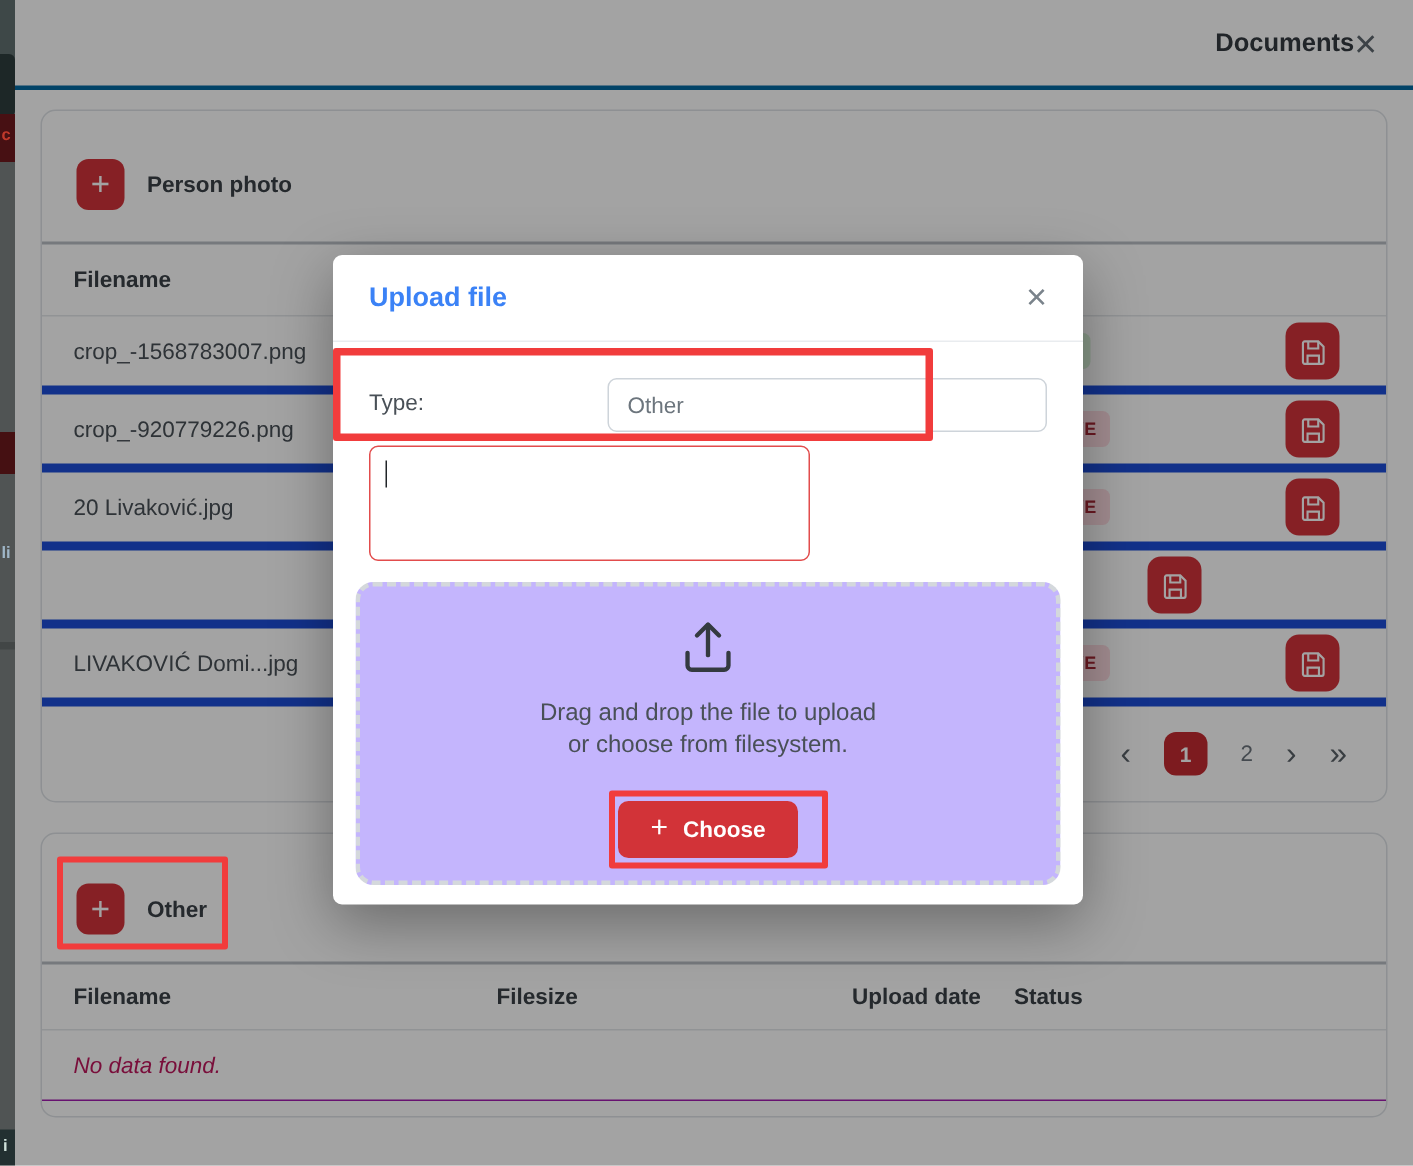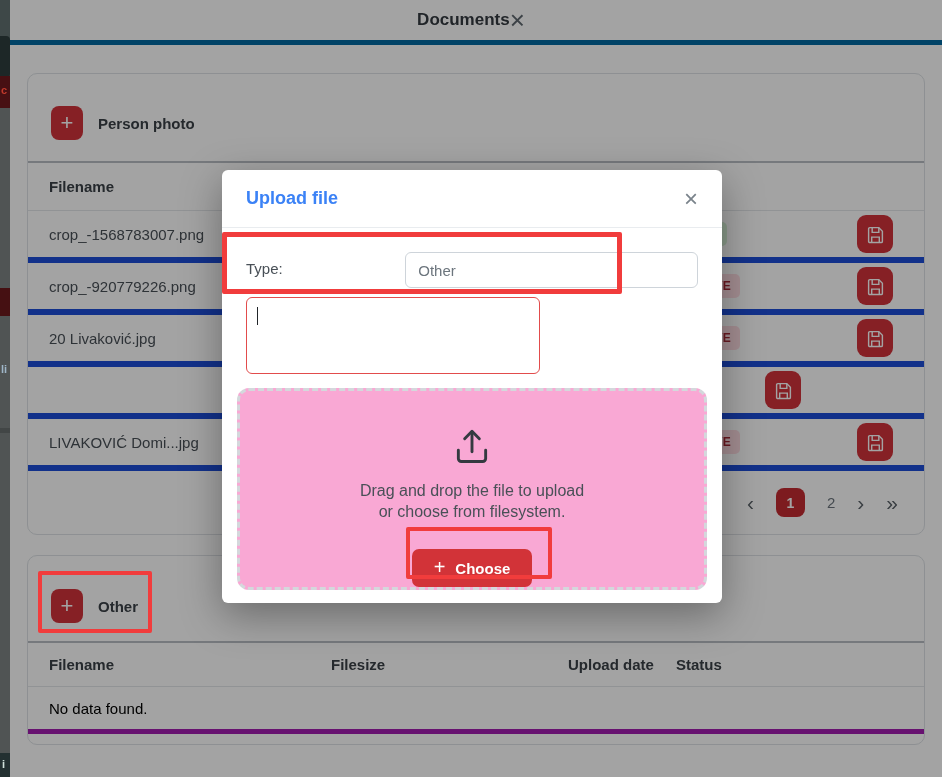--- a/index.html
+++ b/index.html
@@ -10,38 +10,38 @@
     -webkit-font-smoothing:antialiased;
   }
 
   
   .left-strip { position:absolute; left:0; top:0; width:10px; height:777px; background:#505454; z-index:55; }
   .strip-seg { position:absolute; left:0; width:10px; }
   .strip-text { position:absolute; font-size:11px; font-weight:bold; }
 
   
   .doc-modal { position:absolute; left:10px; top:0; width:932px; height:777px; background:#ffffff; z-index:1; }
-  .doc-header { height:45px; border-bottom:5px solid #0369a1; display:flex; align-items:center; justify-content:center; padding:0 24px 0 14px; }
+  .doc-header { height:60px; border-bottom:3px solid #0369a1; display:flex; align-items:center; justify-content:flex-end; padding:0 24px 0 14px; }
   .doc-title { font-size:17px; font-weight:bold; color:#343a40; }
   .doc-close { font-size:26px; line-height:1; color:#5f686f; font-weight:400; background:none; border:none; cursor:pointer; }
 
   .card { position:absolute; left:17px; width:898px; background:#fff; border:1px solid #dee2e6; border-radius:10px; }
   .card1 { top:73px; height:462px; }
   .card2 { top:555px; height:190px; }
 
   .section-head { display:flex; align-items:center; padding:32px 0 0 23px; }
   .plus-btn { width:32px; height:34px; border-radius:8px; background:#d2333a; border:none; color:#fff; font-size:22px; font-weight:400; line-height:1; display:flex; align-items:center; justify-content:center; cursor:pointer; }
   .section-label { margin-left:15px; font-size:15px; font-weight:bold; color:#3a4147; }
 
   .tbl { margin-top:21px; }
   .t-head { display:grid; align-items:center; height:50px; border-top:2px solid #b9bec4; border-bottom:1px solid #e3e6e9; font-size:15px; font-weight:bold; color:#3a4147; padding:0 21px; }
   .t-row { display:grid; align-items:center; height:52px; border-bottom:6px solid #1d4ed8; font-size:15px; color:#495057; padding:0 21px; }
   .cols5 { grid-template-columns:282px 237px 95px 148px 1fr; }
   .cols4 { grid-template-columns:282px 237px 108px 1fr; }
-  .empty-row { display:flex; align-items:center; height:47px; border-bottom:5px solid #a21caf; font-size:15px; color:#000000; padding:0 21px; }
+  .empty-row { display:flex; align-items:center; height:47px; border-bottom:1px solid #a21caf; font-size:15px; color:#be185d; padding:0 21px;font-style:italic; }
 
   .badge { display:inline-block; font-size:12px; font-weight:bold; letter-spacing:.4px; padding:5px 9px; border-radius:5px; }
   .badge.active   { background:#d8f2d8; color:#2e7d32; }
   .badge.inactive { background:#ffdde3; color:#a82836; }
 
   .actions-cell { display:flex; justify-content:flex-end; padding-right:10px; }
   .save-btn { width:36px; height:38px; border-radius:9px; background:#d2333a; border:none; display:flex; align-items:center; justify-content:center; cursor:pointer; }
 
   .pagination { display:flex; align-items:center; justify-content:flex-end; gap:22px; padding:17px 26px 0 0; }
   .pg-nav { font-size:21px; color:#5a6268; cursor:pointer; line-height:1; background:none; border:none; }
@@ -57,21 +57,21 @@
   .dlg-title { font-size:18px; font-weight:bold; color:#3b82f6; }
   .dlg-close { font-size:24px; color:#7a838b; font-weight:300; line-height:1; background:none; border:none; cursor:pointer; }
   .dlg-body { padding:0 24px; }
   .form-row { display:flex; margin-top:24px; }
   .form-row.second { margin-top:9px; }
   .form-label { width:160px; font-size:15px; color:#495057; padding-top:8px; }
   .type-input { width:294px; height:36px; border:1px solid #ced4da; border-radius:6px; font-size:15px; color:#6c757d; padding:0 12px; font-family:"Liberation Sans", sans-serif; outline:none; }
   .desc-box { width:294px; height:77px; border:1px solid #e24c4c; border-radius:6px; padding:9px 10px; position:relative; cursor:text; }
   .caret { display:inline-block; width:1px; height:18px; background:#212529; }
 
-  .dropzone { margin:14px -9px 0 -9px; height:202px; border:3px dashed #d4d8dc; border-radius:12px; background:#f9a8d4; display:flex; flex-direction:column; align-items:center; padding-top:19px;justify-content:flex-end; }
+  .dropzone { margin:14px -9px 0 -9px; height:202px; border:3px dashed #d4d8dc; border-radius:12px; background:#c4b5fd; display:flex; flex-direction:column; align-items:center; padding-top:19px; }
   .dz-text { margin-top:13px; font-size:16px; color:#495057; text-align:center; line-height:21px; }
   .choose-btn { margin-top:27px; height:38px; padding:0 22px; background:#d23338; border:none; border-radius:7px; color:#fff; font-size:15px; font-weight:bold; display:flex; align-items:center; gap:10px; cursor:pointer; font-family:"Liberation Sans", sans-serif; }
   .choose-plus { font-size:20px; font-weight:400; line-height:1; margin-top:-2px; }
 
   
   .annot { position:absolute; border:4px solid #f13c3c; z-index:90; border-radius:2px; }
   .annot-type   { left:222px; top:232px; width:400px; height:62px; border-width:5px; }
   .annot-choose { left:406px; top:527px; width:146px; height:52px; }
   .annot-other  { left:38px;  top:571px; width:114px; height:62px; }
 </style>

